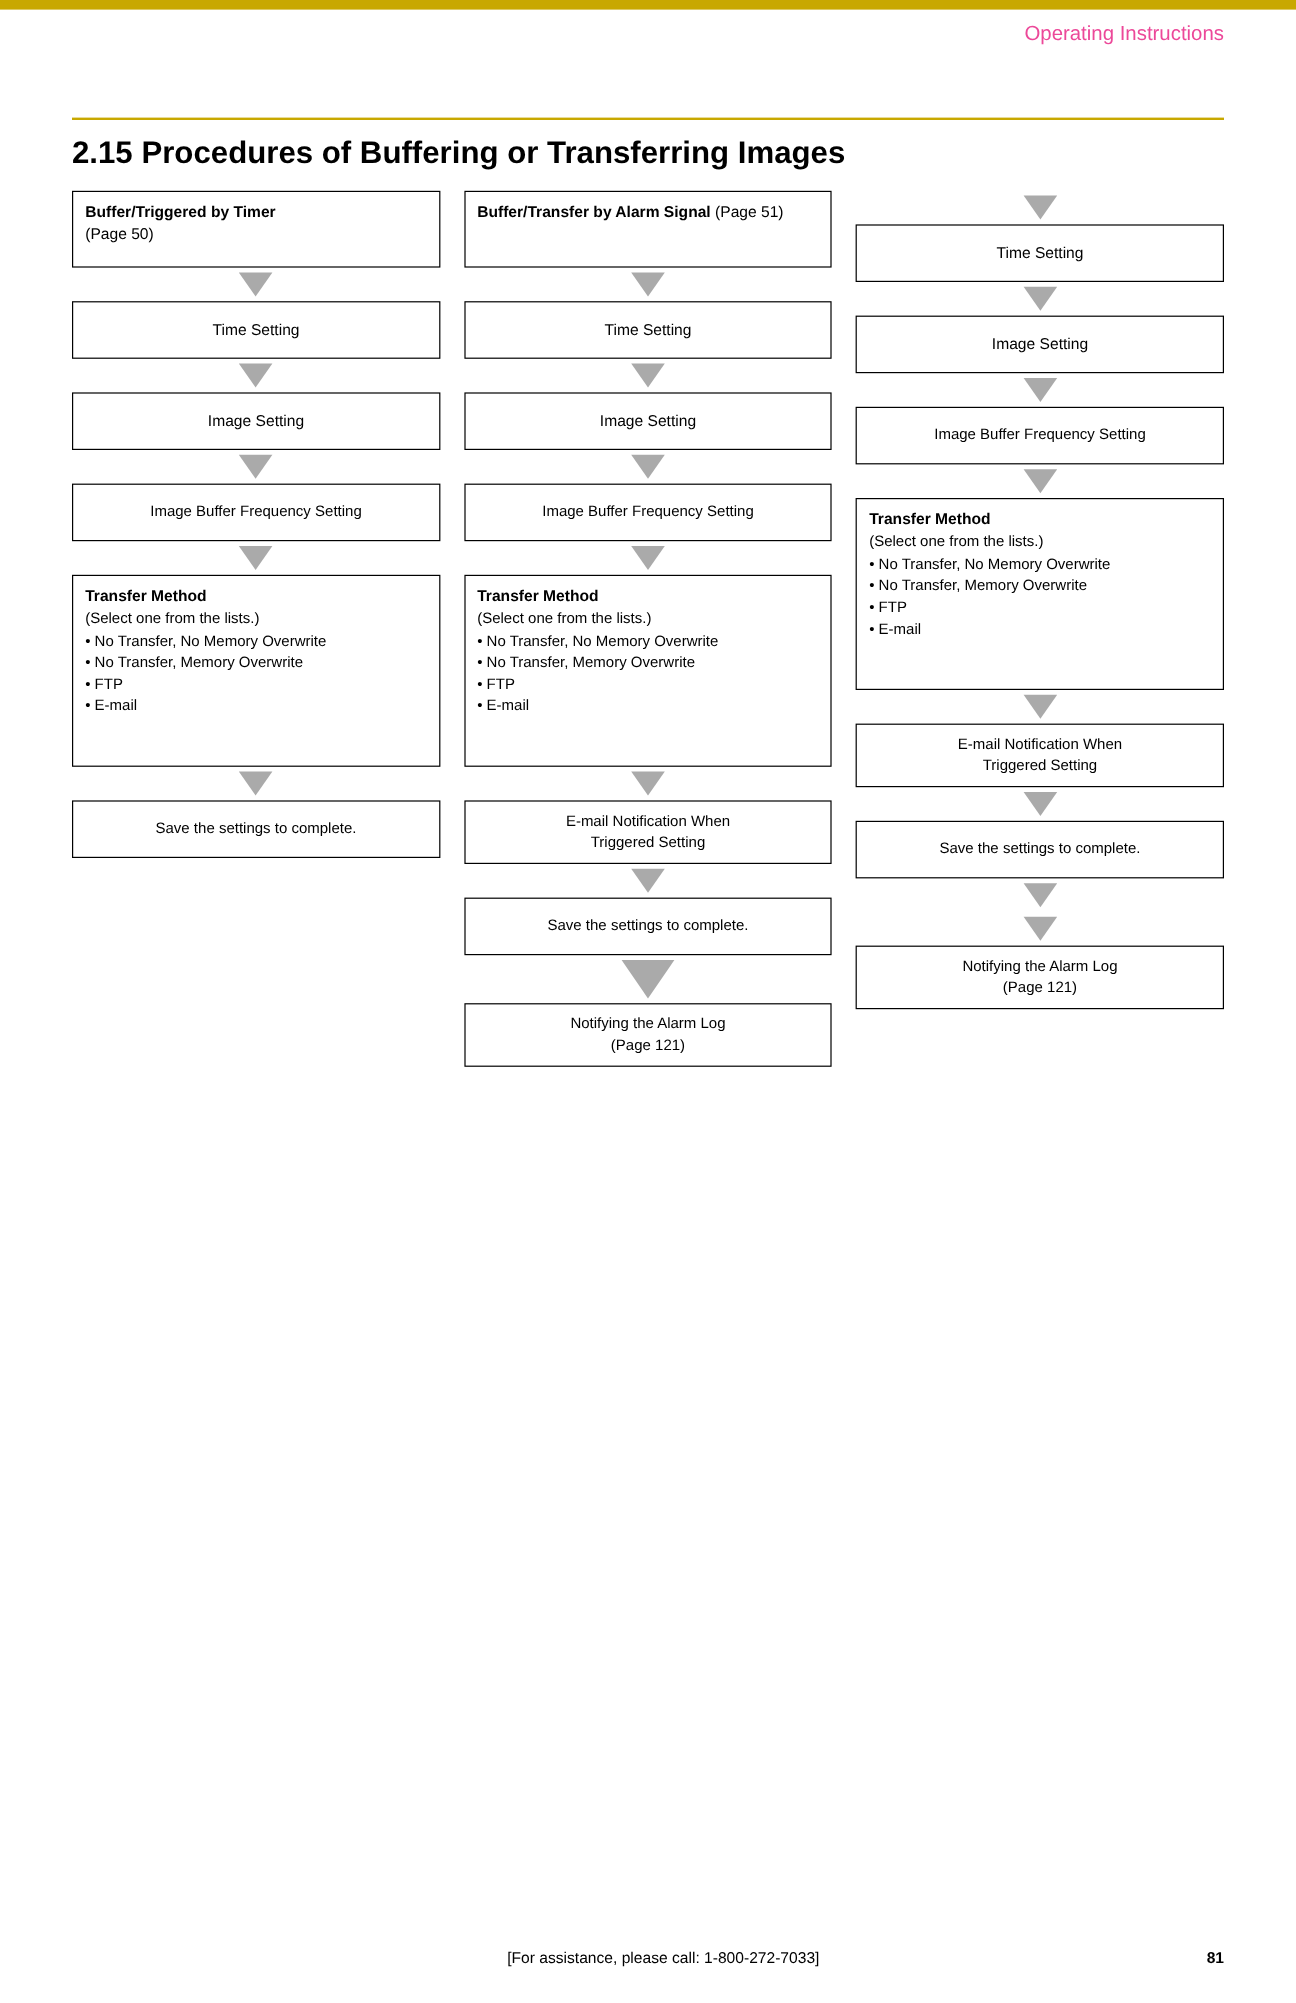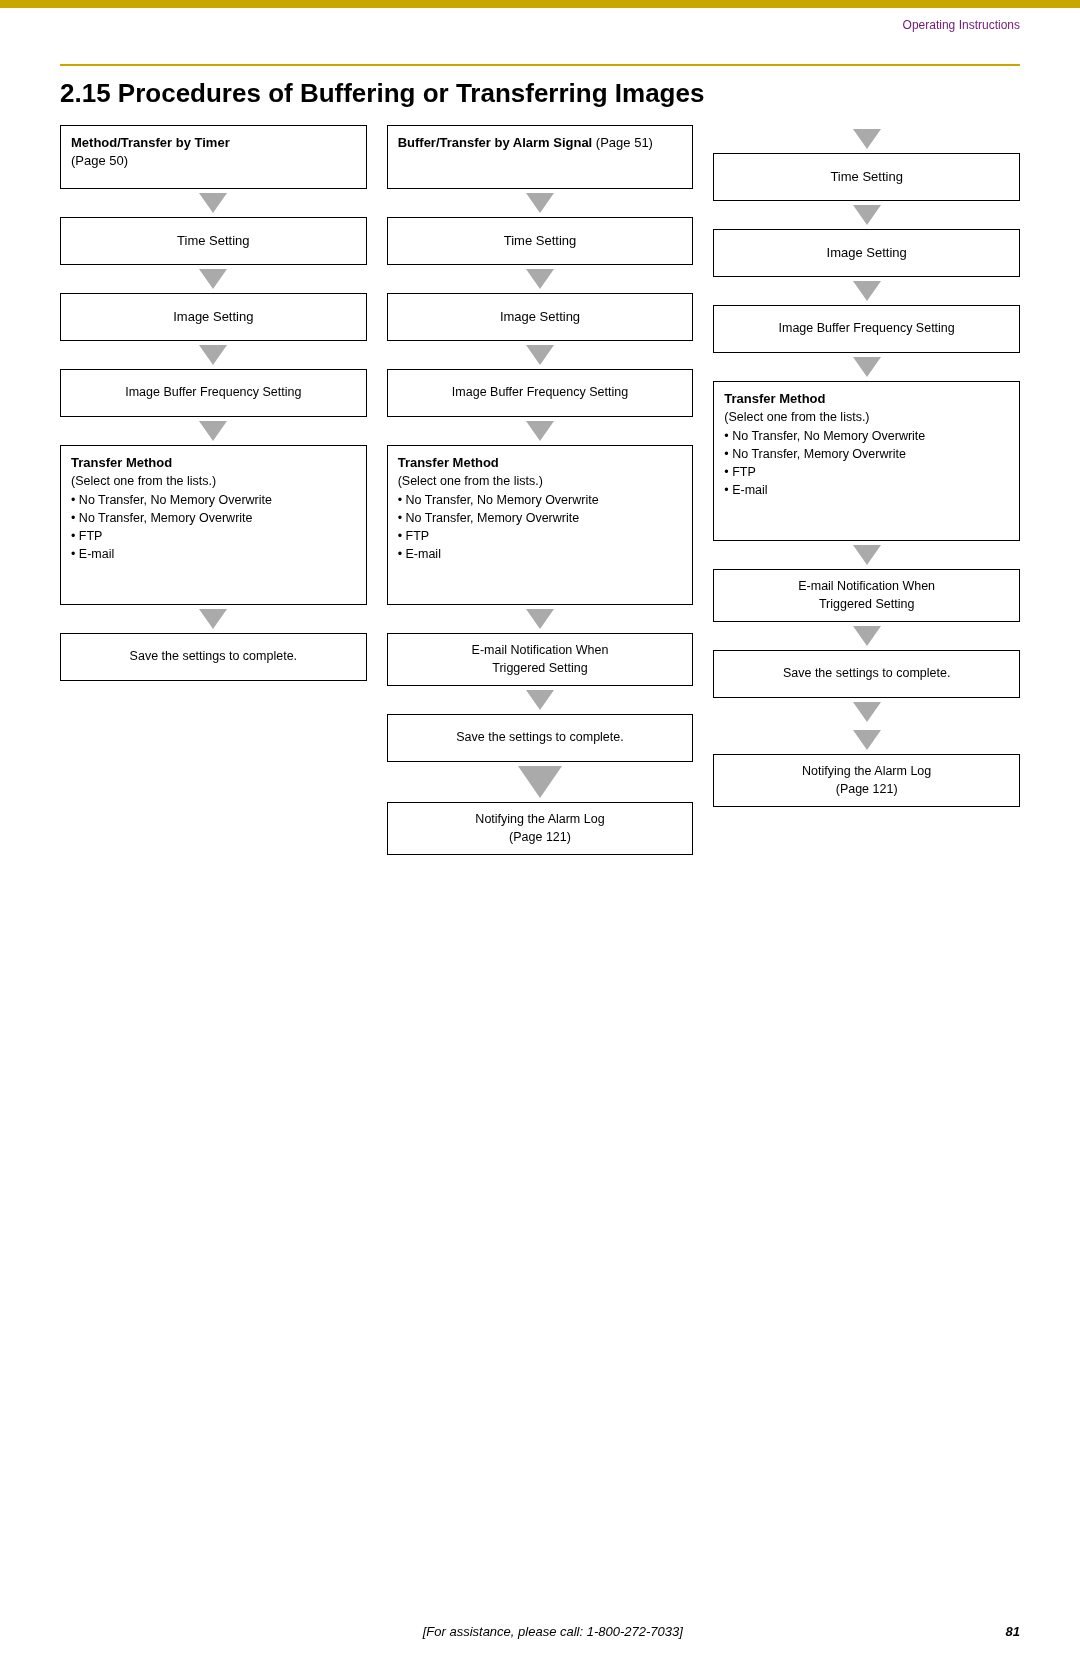--- a/index.html
+++ b/index.html
@@ -24,22 +24,22 @@
       left: 0;
       right: 0;
       height: 8px;
       background: #c8a800;
     }
 
     .operating-instructions {
       position: absolute;
       top: 18px;
       right: 60px;
-      font-size: 12px;
-      color: #701a75;
+      font-size: 17px;
+      color: #ec4899;
     }
 
     .top-rule {
       border: none;
       border-top: 2px solid #c8a800;
       margin-top: 30px;
       margin-bottom: 12px;
     }
 
     
@@ -129,21 +129,20 @@
     
     .page-footer {
       position: absolute;
       bottom: 30px;
       left: 0;
       right: 0;
       display: flex;
       justify-content: space-between;
       padding: 0 60px;
       font-size: 13px;
-      font-style: italic;
     }
 
     .footer-center {
       text-align: center;
       flex: 1;
     }
 
     .footer-right {
       font-size: 13px;
       font-weight: bold;
@@ -153,34 +152,34 @@
       flex: 0 0 40px;
     }
   </style>
 </head>
 <body>
 
 <div class="header-bar"></div>
 
 <div class="operating-instructions">Operating Instructions</div>
 
-<div class="page-wrapper" style="padding-top: 34px;">
+<div class="page-wrapper" style="padding-top: 68px;">
 
   <hr class="top-rule">
 
   <h1 class="section-title">
     <span>2.15</span>&nbsp;<span>Procedures of Buffering or Transferring Images</span>
   </h1>
 
 
   <div class="flowchart-grid">
 
     <div class="flow-column">
       <div class="flow-box header-box">
-        <span><span class="bold">Method/Transfer by Timer</span><br><span>(Page 50)</span></span>
+        <span><span class="bold">Buffer/Triggered by Timer</span><br><span>(Page 50)</span></span>
       </div>
       <div class="arrow-down"></div>
       <div class="flow-box center-text">
         <span>Time Setting</span>
       </div>
       <div class="arrow-down"></div>
       <div class="flow-box center-text">
         <span>Image Setting</span>
       </div>
       <div class="arrow-down"></div>

